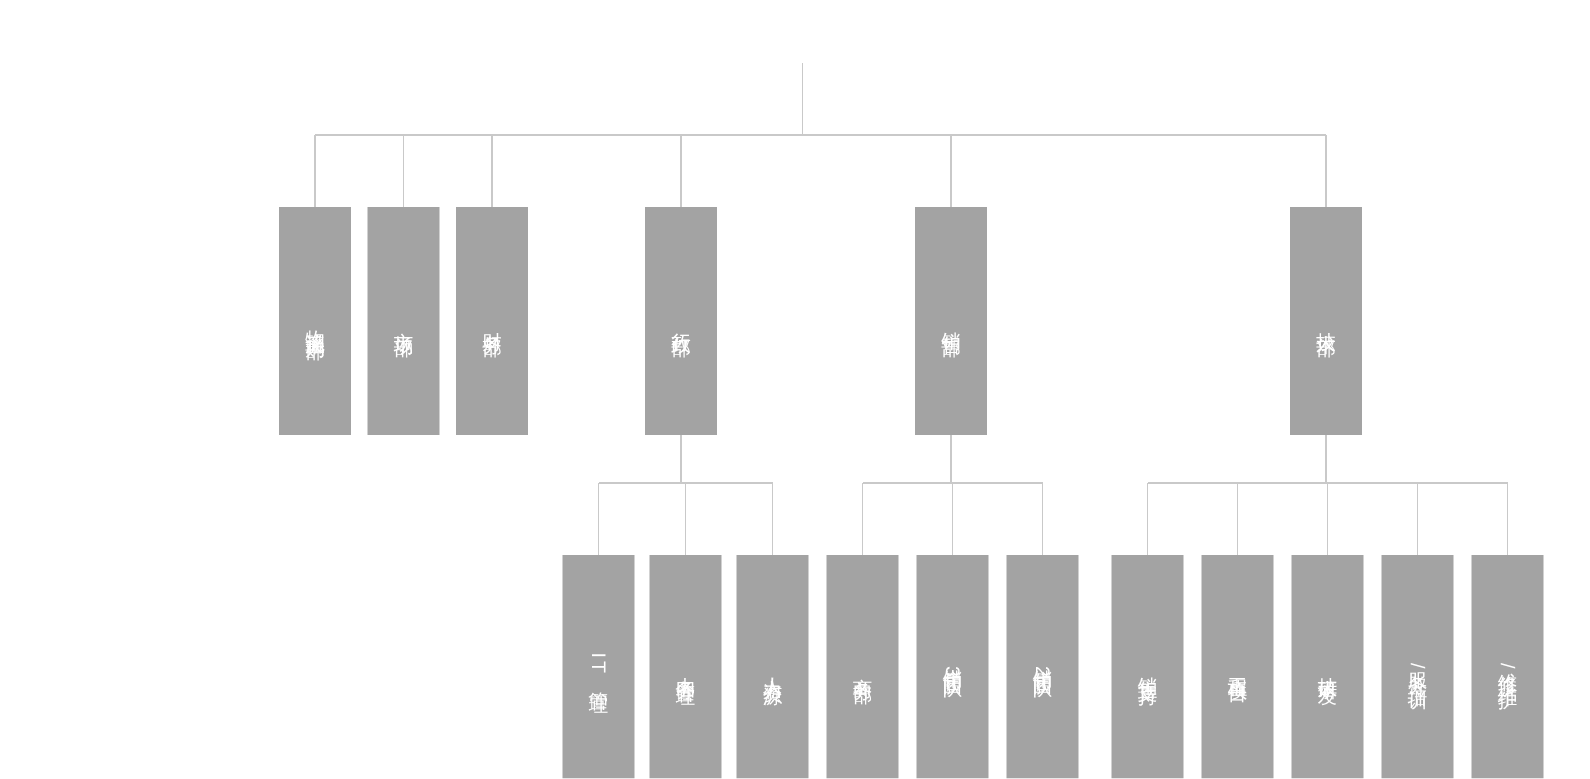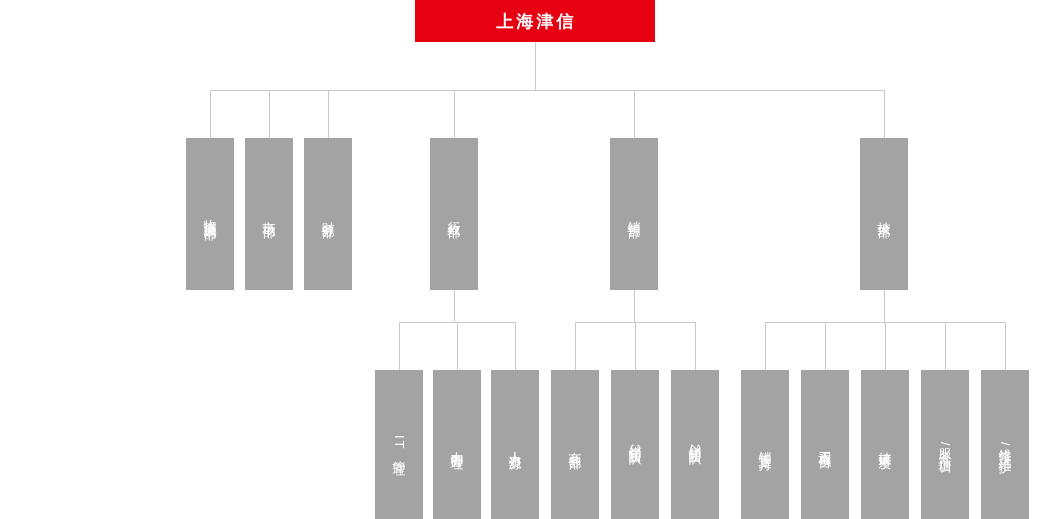--- a/index.html
+++ b/index.html
@@ -88,21 +88,20 @@
 
     <line x1="884" y1="290" x2="884" y2="322"></line>
     <line x1="765" y1="322" x2="1005" y2="322"></line>
     <line x1="765" y1="322" x2="765" y2="370"></line>
     <line x1="825" y1="322" x2="825" y2="370"></line>
     <line x1="885" y1="322" x2="885" y2="370"></line>
     <line x1="945" y1="322" x2="945" y2="370"></line>
     <line x1="1005" y1="322" x2="1005" y2="370"></line>
   </svg>
 
-  <div class="root-node" style="left:415px; top:0; width:240px; height:42px;">上海津信</div>
 
   <div class="node" style="left:186px; top:138px; width:48px; height:152px;">物流采购部</div>
   <div class="node" style="left:245px; top:138px; width:48px; height:152px;">市场部</div>
   <div class="node" style="left:304px; top:138px; width:48px; height:152px;">财务部</div>
   <div class="node" style="left:430px; top:138px; width:48px; height:152px;">行政部</div>
   <div class="node" style="left:610px; top:138px; width:48px; height:152px;">销售部</div>
   <div class="node" style="left:860px; top:138px; width:48px; height:152px;">技术部</div>
 
   <div class="node" style="left:375px; top:370px; width:48px; height:149px;">IT管理</div>
   <div class="node" style="left:433px; top:370px; width:48px; height:149px;">内务管理</div>

